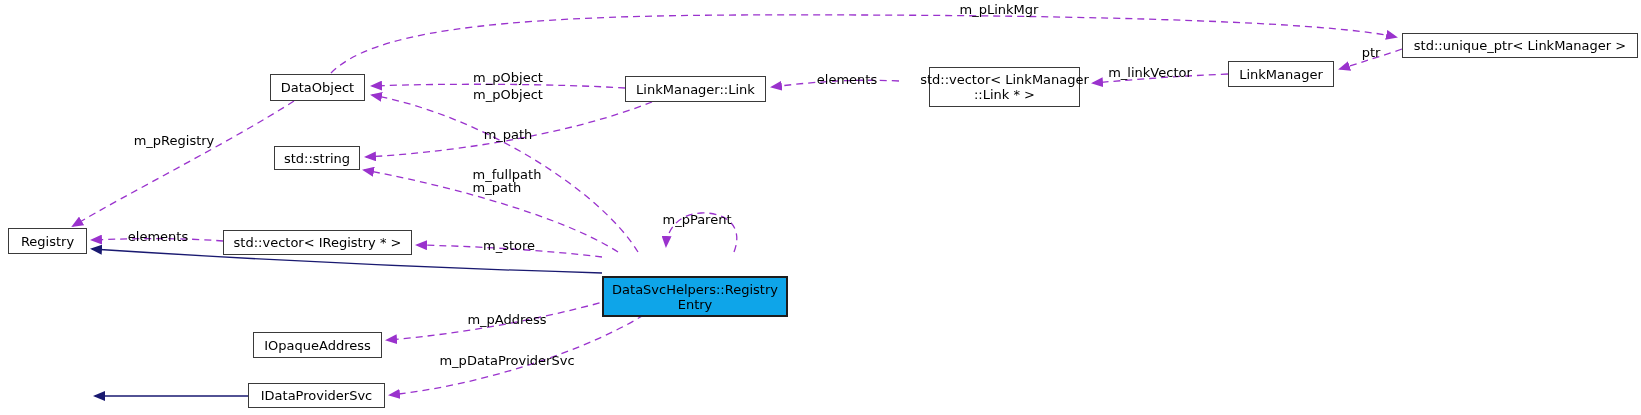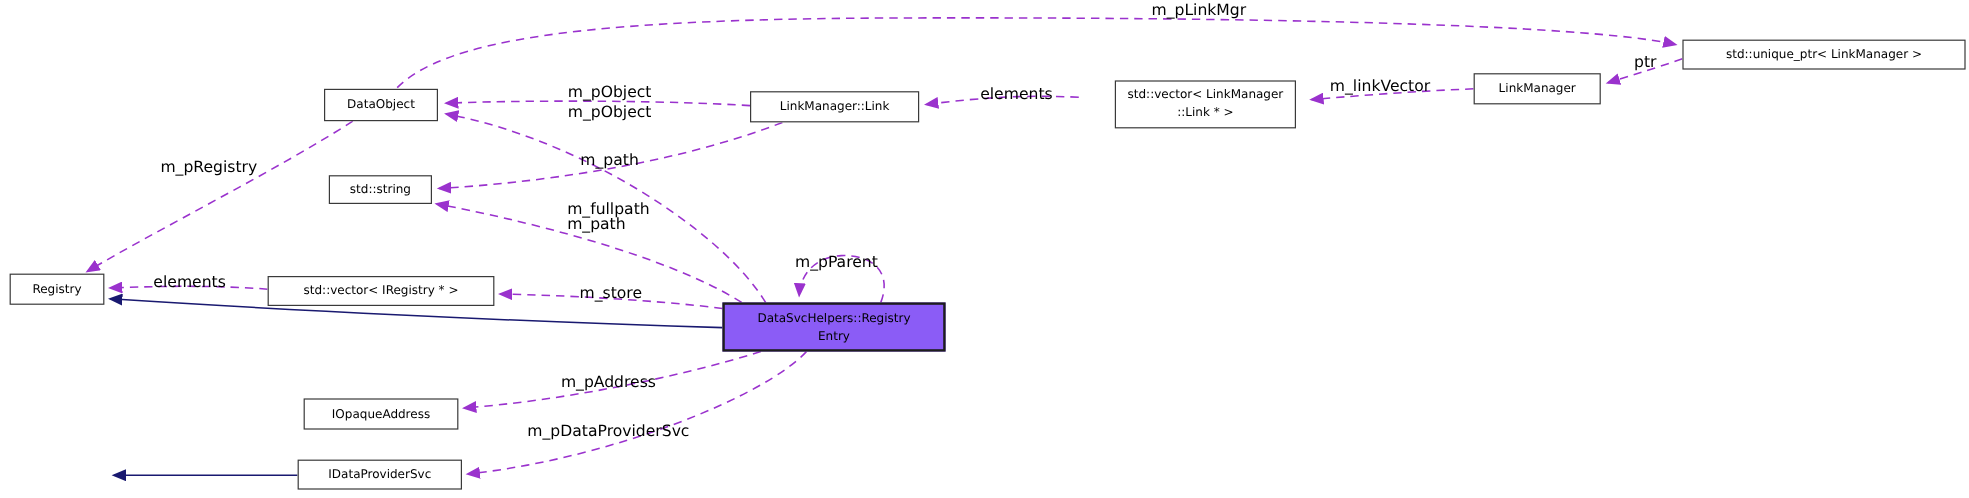--- a/index.html
+++ b/index.html
@@ -15,28 +15,29 @@
   .edge.usage{stroke:#9a32cd;stroke-dasharray:7,5;}
   .edge.inheritance{stroke:#191970;}
   .node{
     position:absolute;
     box-sizing:border-box;
     border:1.4px solid #3a3a3a;
     background:#ffffff;
     color:#000000;
     display:flex;flex-direction:column;
     align-items:center;justify-content:center;
-    font-size:10px;line-height:15px;
+    font-size:13px;line-height:15px;
     white-space:nowrap;
     text-align:right;
     cursor:pointer;
   }
   .node.em{
-    background:#8b5cf6;
+    background:#0ea5e9;
     border:2.2px solid #1d1d1d;
+    margin-top:24px;
   }
   .edge-label{
     position:absolute;
     transform:translate(-50%,-50%);
     font-size:13px;line-height:13px;
     color:#000000;
     text-align:left;
     white-space:nowrap;
     pointer-events:none;
   }

